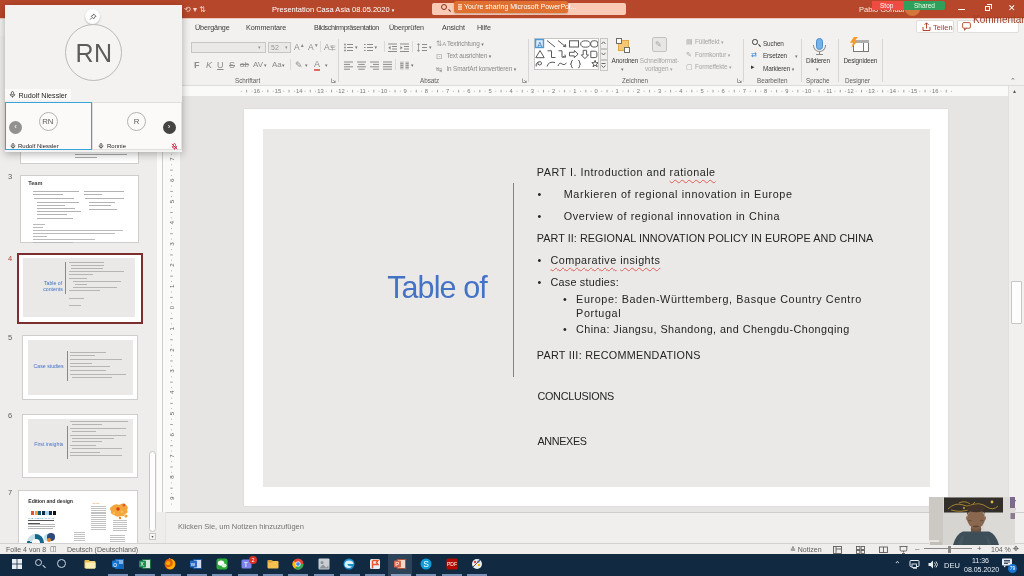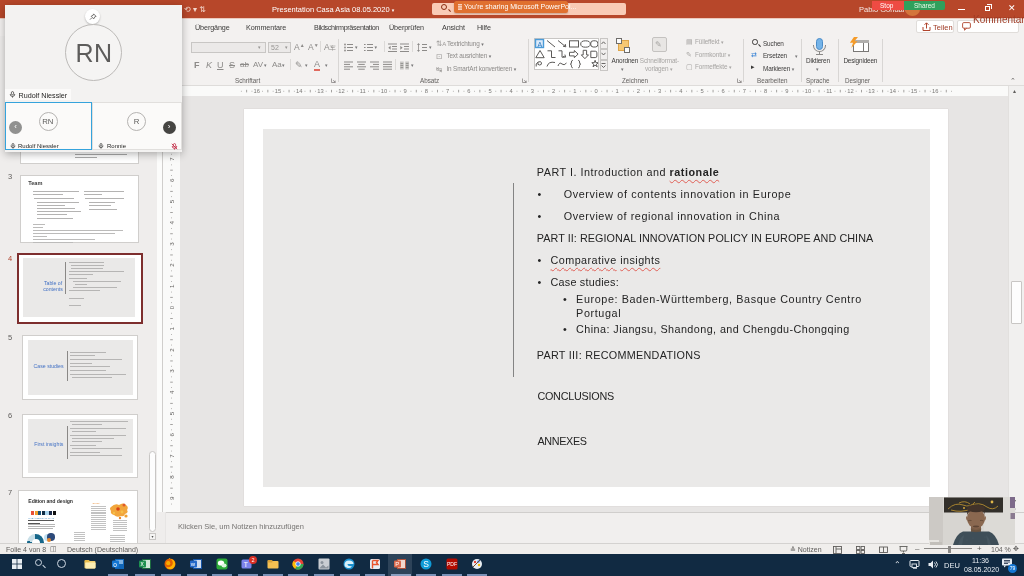--- a/index.html
+++ b/index.html
@@ -654,25 +654,25 @@
       <rect x="8.1" y="386.4" width="0.9" height="0.9" fill="#aaa8a6"></rect>
       <rect x="8.1" y="397.0" width="0.9" height="0.9" fill="#aaa8a6"></rect>
       <rect x="8.1" y="407.6" width="0.9" height="0.9" fill="#aaa8a6"></rect>
     </svg>
   </div>
 
 <div id="editor">
     <div class="a" style="left:180px;top:96px;width:828px;height:416px;background:#e7e5e4"></div>
     <div class="a" style="left:244px;top:109px;width:704px;height:397px;background:#fff;box-shadow:0 0 1px #c0bebc"></div>
     <div class="a" style="left:263px;top:128.5px;width:667px;height:358.5px;background:#eae9e8"></div>
-    <div class="a" id="ttl" style="left:357px;top:268.8px;width:160px;font-size:30.5px;color:#4472c4;text-align:center;line-height:36.9px;letter-spacing:0px"><br></div>
+    <div class="a" id="ttl" style="left:357px;top:268.8px;width:160px;font-size:30.5px;color:#4472c4;text-align:center;line-height:36.9px;letter-spacing:0px"><span style="letter-spacing:-0.9px">Table of</span><br></div>
     <div class="a" style="left:513px;top:183px;width:1.2px;height:194px;background:#848484"></div>
-    <div class="a tx" id="L1" style="left:536.8px;top:166.3px;font-size:10.8px;color:#242424;letter-spacing:0.51px">PART I. Introduction and <span style="text-decoration:underline wavy #e06056 0.7px;text-underline-offset:2.5px;font-weight:bold;">rationale</span></div>
+    <div class="a tx" id="L1" style="left:536.8px;top:166.3px;font-size:10.8px;color:#242424;letter-spacing:0.51px">PART I. Introduction and <span style="text-decoration:underline wavy #e06056 0.7px;text-underline-offset:2.5px;">rationale</span></div>
     <div class="a tx" id="B2" style="left:537.6px;top:188.3px;font-size:10.8px;color:#242424;letter-spacing:0px">•</div>
-    <div class="a tx" id="L2" style="left:563.7px;top:188.3px;font-size:10.8px;color:#242424;letter-spacing:0.62px">Overview of contents innovation in Europe</div>
+    <div class="a tx" id="L2" style="left:563.7px;top:188.3px;font-size:10.8px;color:#242424;letter-spacing:0.62px">Markieren of regional innovation in Europe</div>
     <div class="a tx" id="B3" style="left:537.6px;top:210.3px;font-size:10.8px;color:#242424;letter-spacing:0px">•</div>
     <div class="a tx" id="L3" style="left:563.7px;top:210.3px;font-size:10.8px;color:#242424;letter-spacing:0.58px">Overview of regional innovation in China</div>
     <div class="a tx" id="L4" style="left:536.8px;top:232.3px;font-size:10.8px;color:#242424;letter-spacing:0.06px">PART II: REGIONAL INNOVATION POLICY IN EUROPE AND CHINA</div>
     <div class="a tx" id="B5" style="left:537.6px;top:254.2px;font-size:10.8px;color:#242424;letter-spacing:0px">•</div>
     <div class="a tx" id="L5" style="left:550.5px;top:254.2px;font-size:10.8px;color:#242424;letter-spacing:0.45px"><span style="text-decoration:underline wavy #e06056 0.7px;text-underline-offset:2.5px;">Comparative</span> <span style="text-decoration:underline wavy #e06056 0.7px;text-underline-offset:2.5px;">insights</span></div>
     <div class="a tx" id="B6" style="left:537.6px;top:276.1px;font-size:10.8px;color:#242424;letter-spacing:0px">•</div>
     <div class="a tx" id="L6" style="left:550.5px;top:276.1px;font-size:10.8px;color:#242424;letter-spacing:0.23px">Case studies:</div>
     <div class="a tx" id="B7" style="left:563.0px;top:293.4px;font-size:10.8px;color:#242424;letter-spacing:0px">•</div>
     <div class="a tx" id="L7" style="left:576.1px;top:293.4px;font-size:10.8px;color:#242424;letter-spacing:0.6px">Europe: Baden-Württemberg, Basque Country Centro</div>
     <div class="a tx" id="L8" style="left:576.1px;top:307.4px;font-size:10.8px;color:#242424;letter-spacing:0.61px">Portugal</div>

